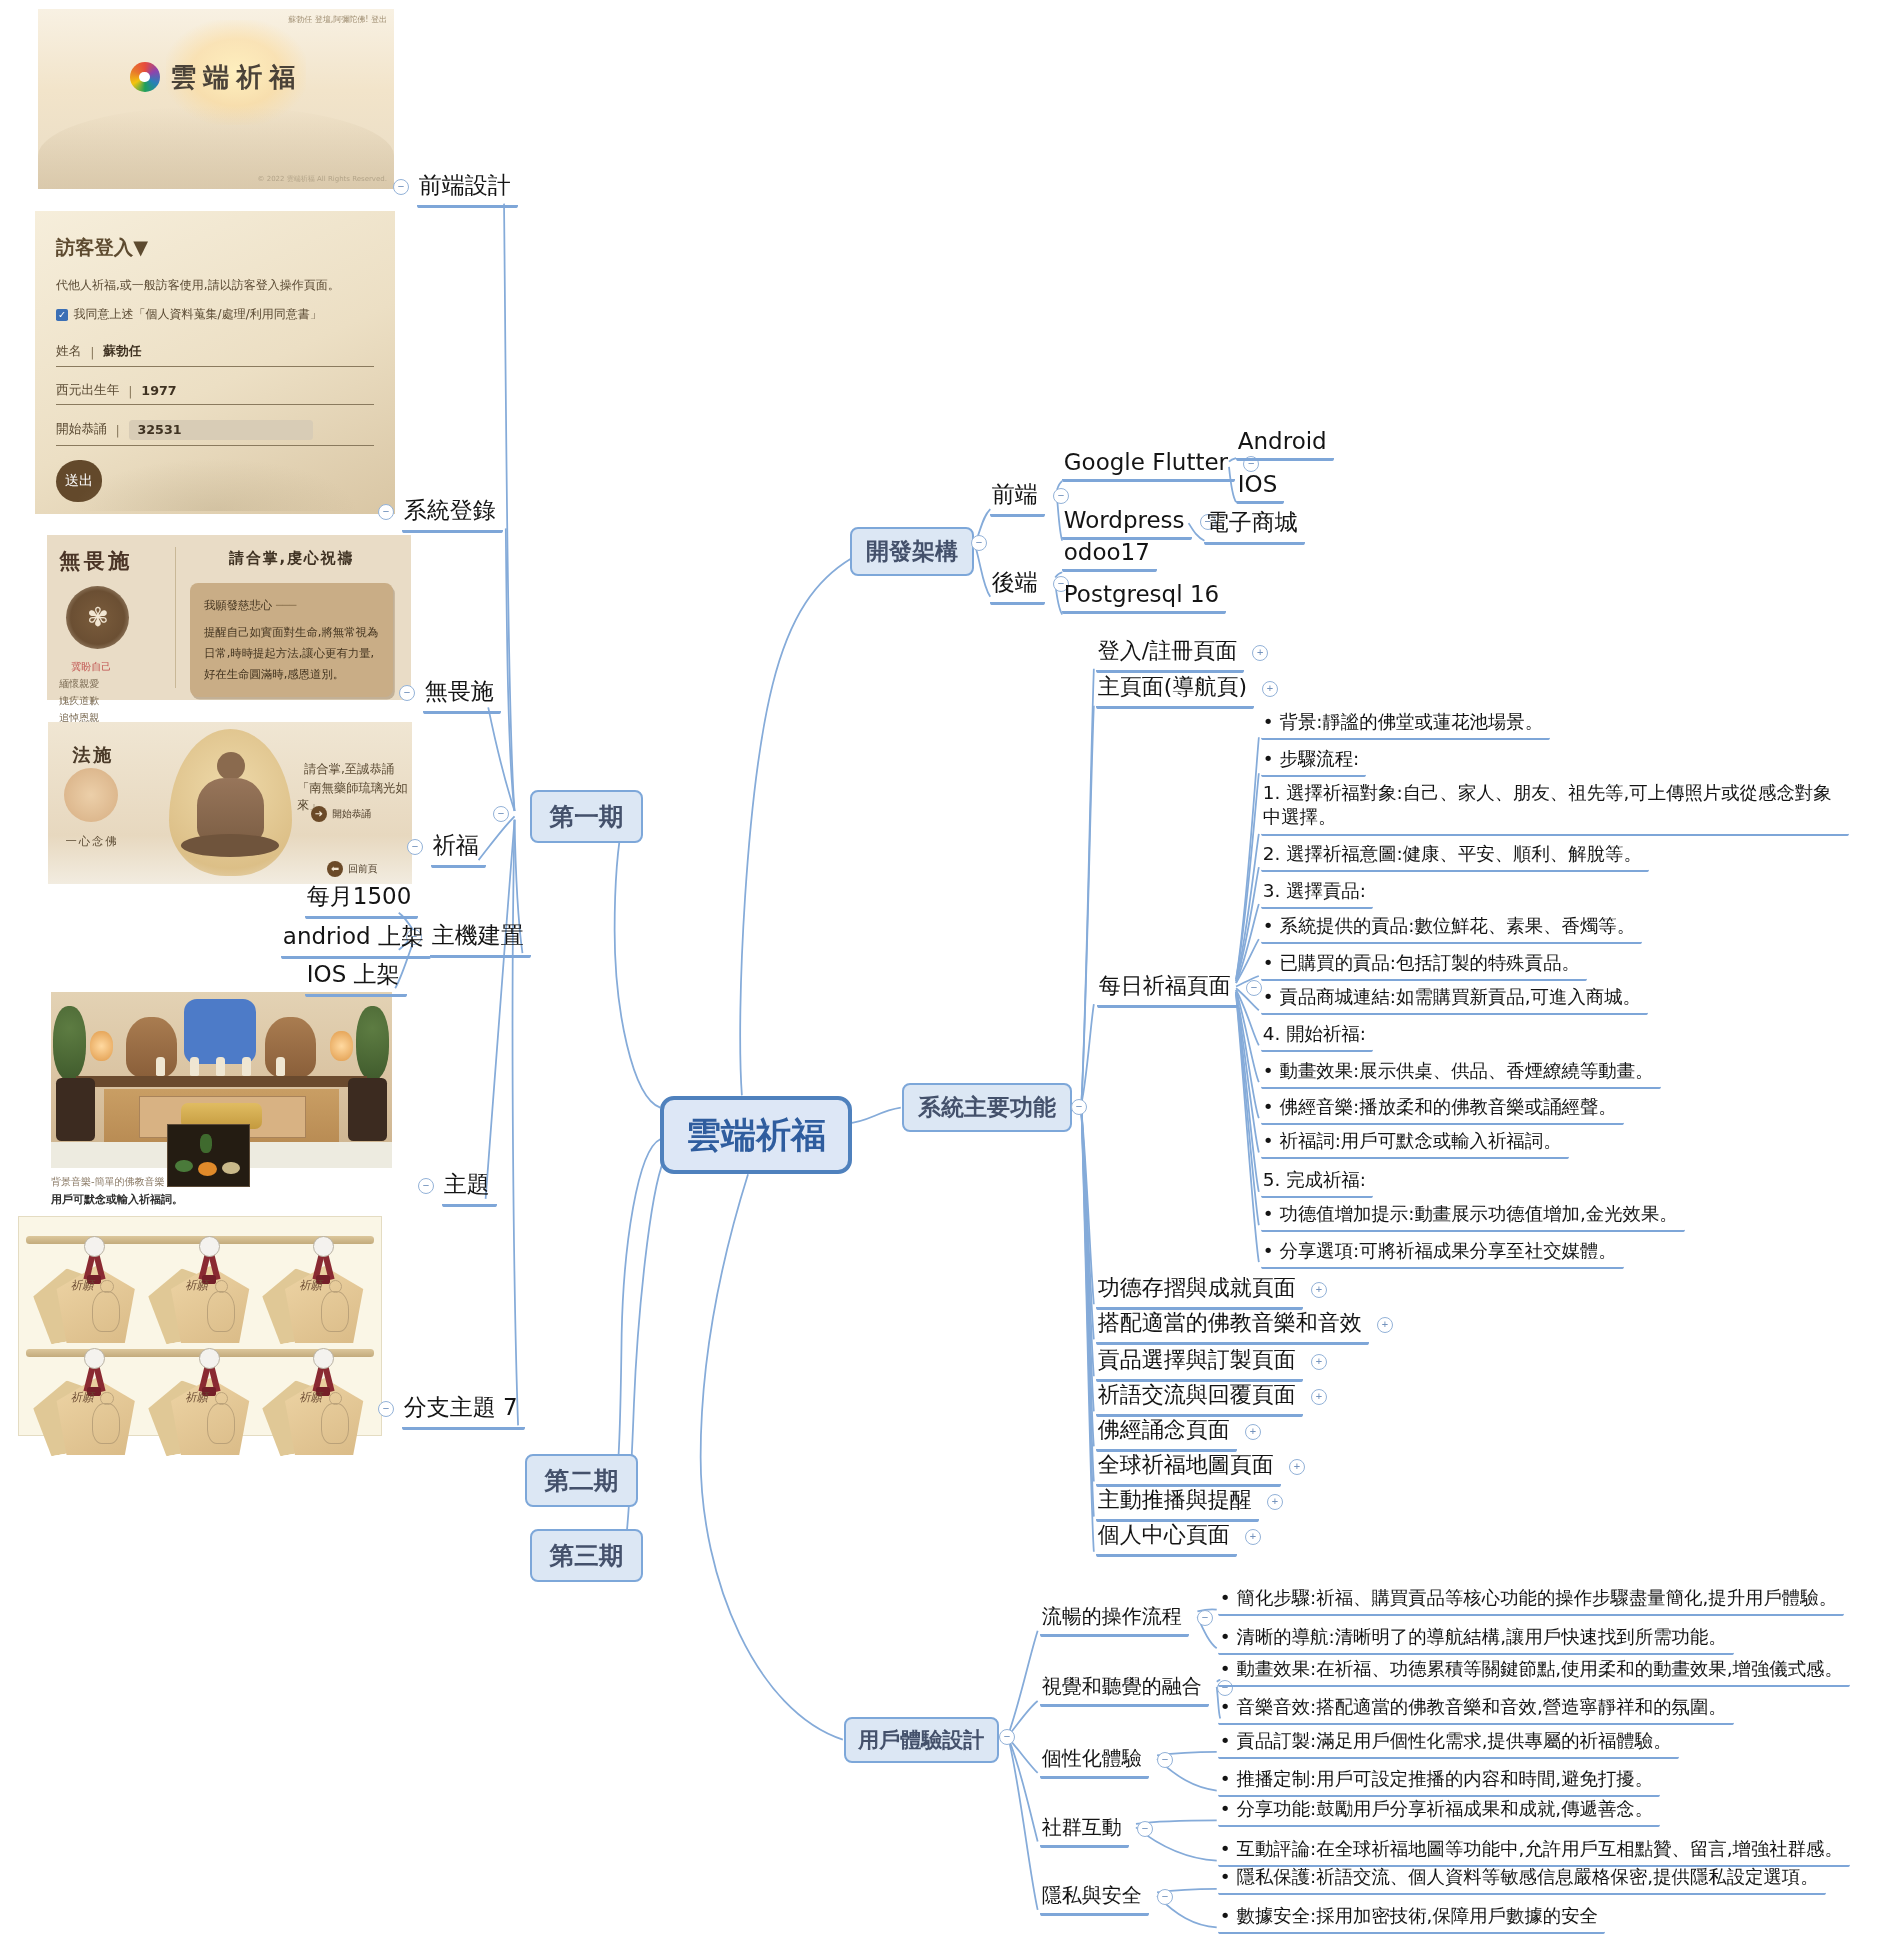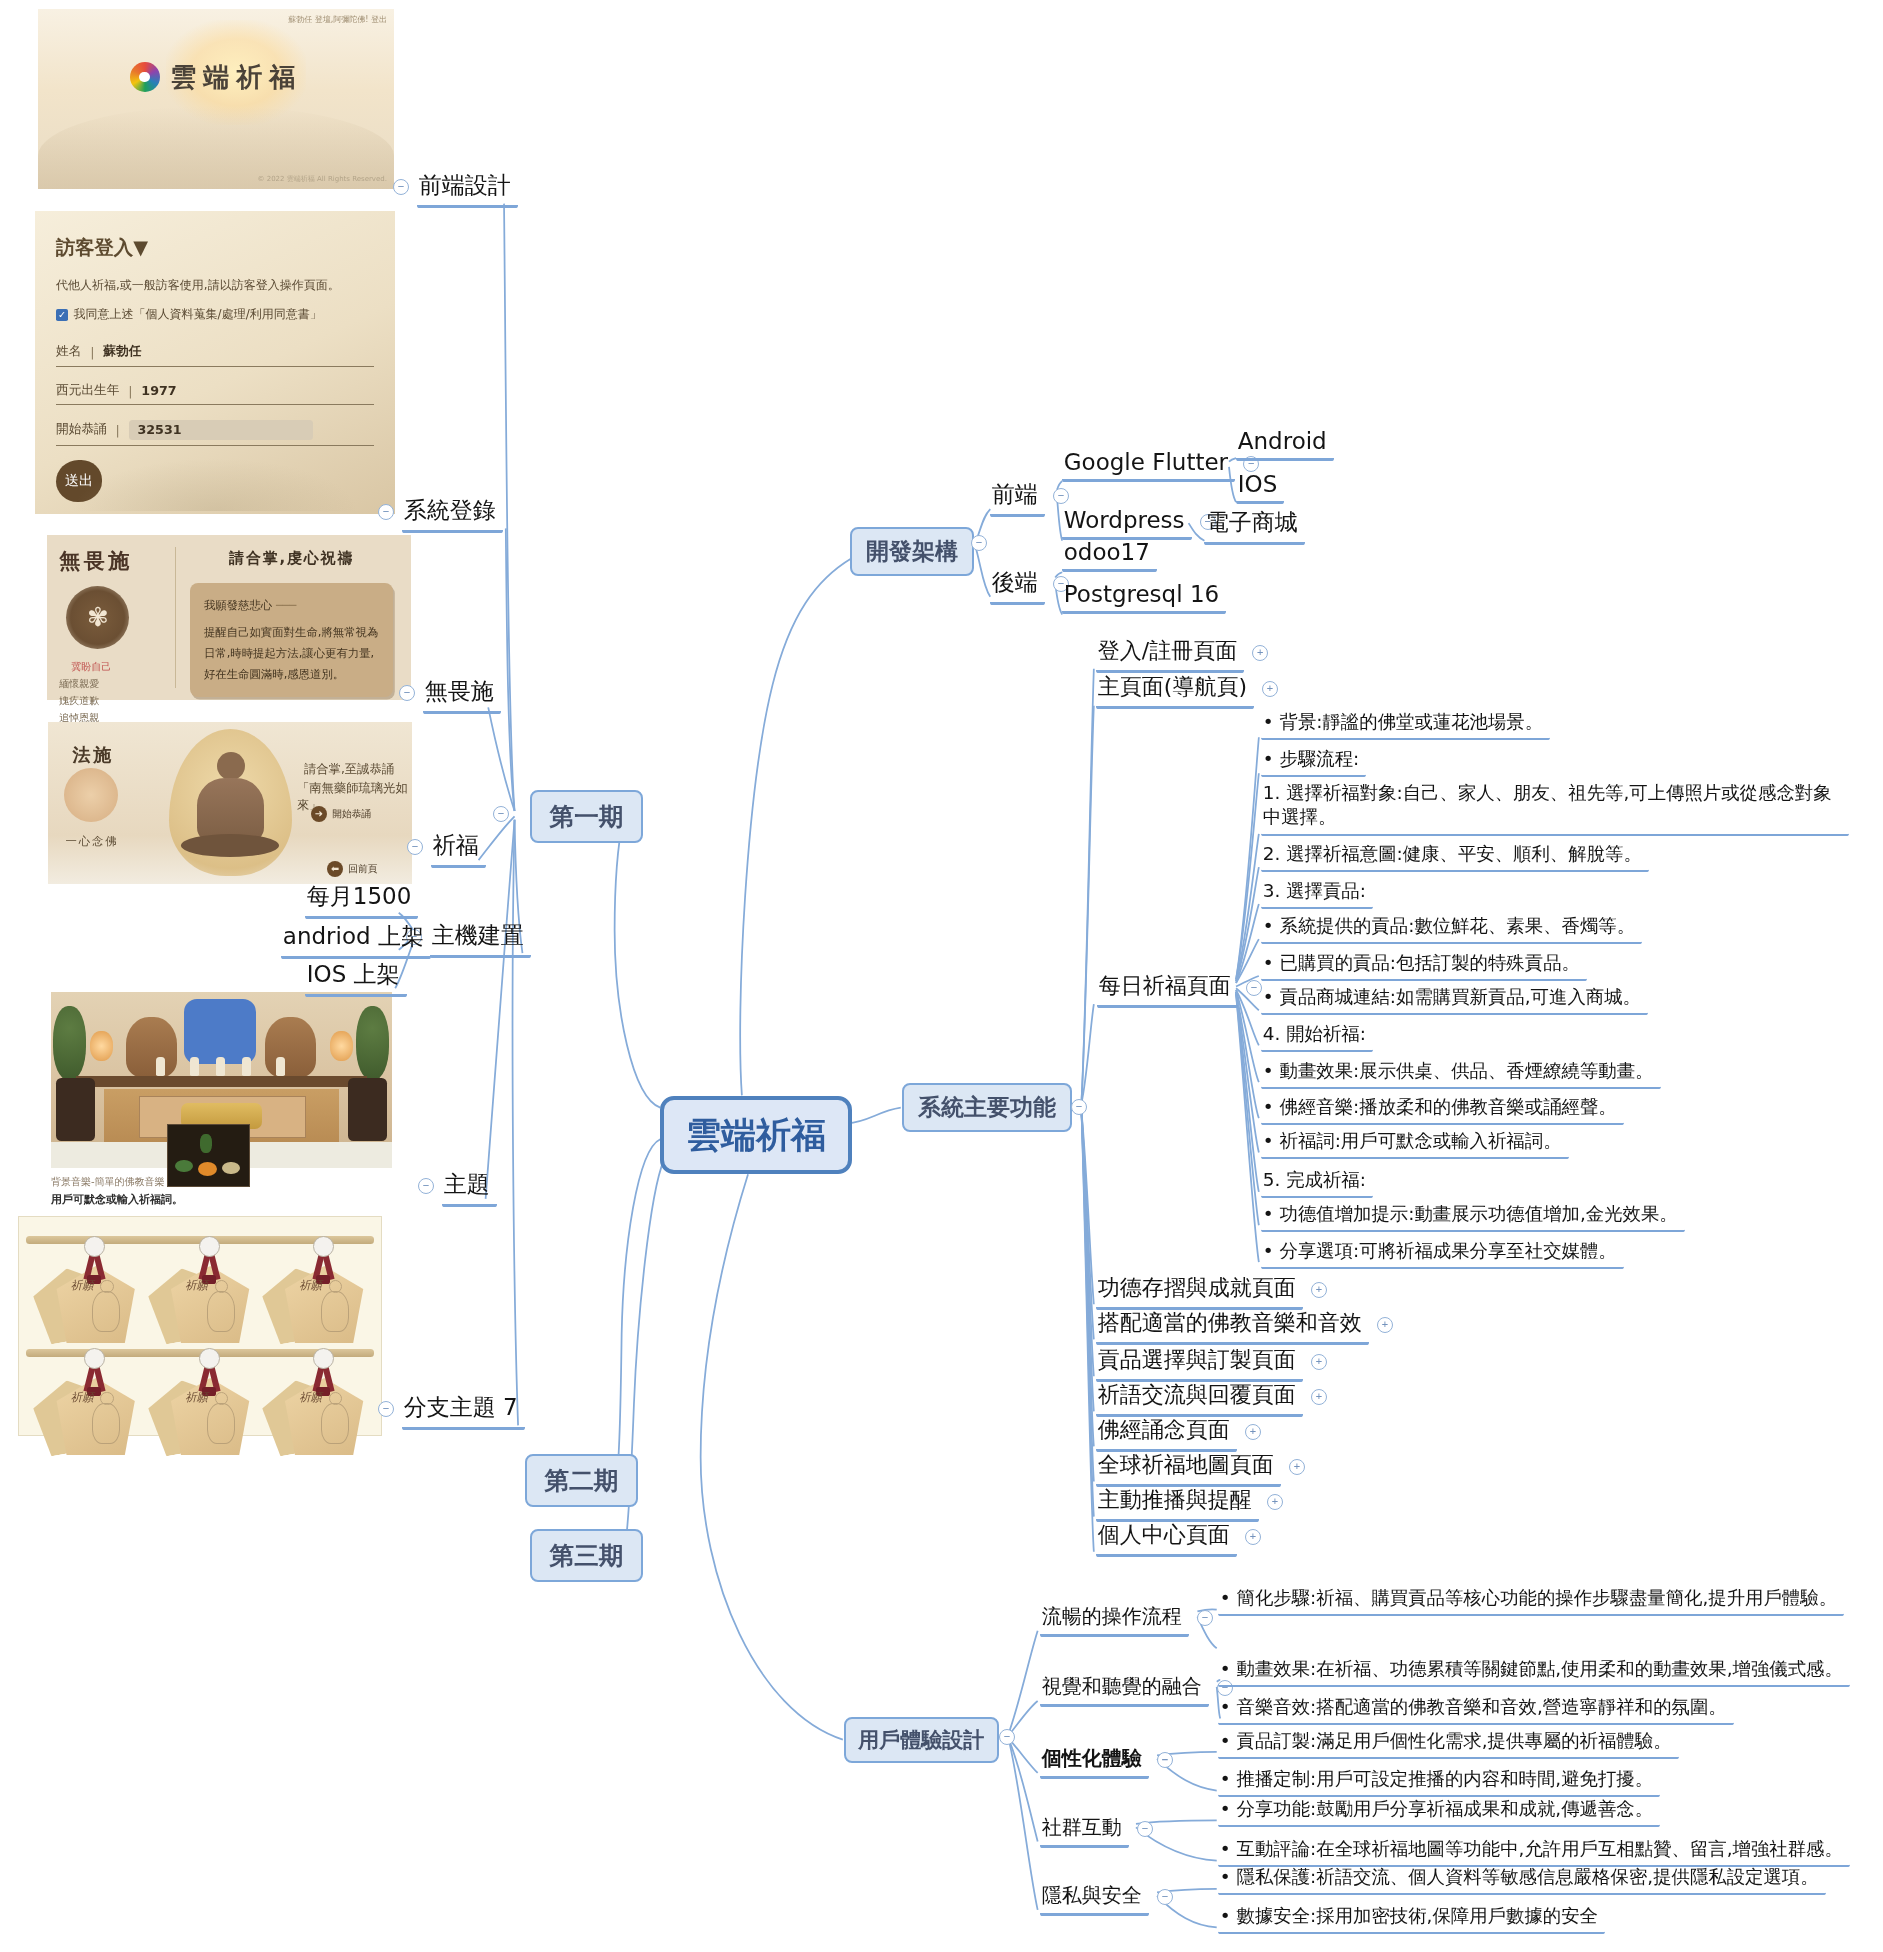--- a/index.html
+++ b/index.html
@@ -374,33 +374,36 @@
     <span class="ic">+</span>
   </div>
 
   <div class="lnrow" style="left:1040px;top:1603px;">
     <span class="ln f23">流暢的操作流程</span>
     <span class="ic">−</span>
   </div>
   <div class="lnrow" style="left:1218px;top:1585px;">
       <span class="ln f21">• 簡化步驟:祈福、購買貢品等核心功能的操作步驟盡量簡化,提升用戶體驗。</span>
     </div>
+  <div class="lnrow" style="left:1218px;top:1624px;">
+      <span class="ln f21">• 清晰的導航:清晰明了的導航結構,讓用戶快速找到所需功能。</span>
+    </div>
 
   <div class="lnrow" style="left:1040px;top:1673px;">
     <span class="ln f23">視覺和聽覺的融合</span>
     <span class="ic">−</span>
   </div>
   <div class="lnrow" style="left:1218px;top:1656px;">
       <span class="ln f21">• 動畫效果:在祈福、功德累積等關鍵節點,使用柔和的動畫效果,增強儀式感。</span>
     </div>
   <div class="lnrow" style="left:1218px;top:1694px;">
       <span class="ln f21">• 音樂音效:搭配適當的佛教音樂和音效,營造寧靜祥和的氛圍。</span>
     </div>
 
-  <div class="lnrow" style="left:1040px;top:1745px;font-weight:bold;">
+  <div class="lnrow" style="left:1040px;top:1745px;">
     <span class="ln f23">個性化體驗</span>
     <span class="ic">−</span>
   </div>
   <div class="lnrow" style="left:1218px;top:1728px;">
       <span class="ln f21">• 貢品訂製:滿足用戶個性化需求,提供專屬的祈福體驗。</span>
     </div>
   <div class="lnrow" style="left:1218px;top:1766px;">
       <span class="ln f21">• 推播定制:用戶可設定推播的内容和時間,避免打擾。</span>
     </div>
 

